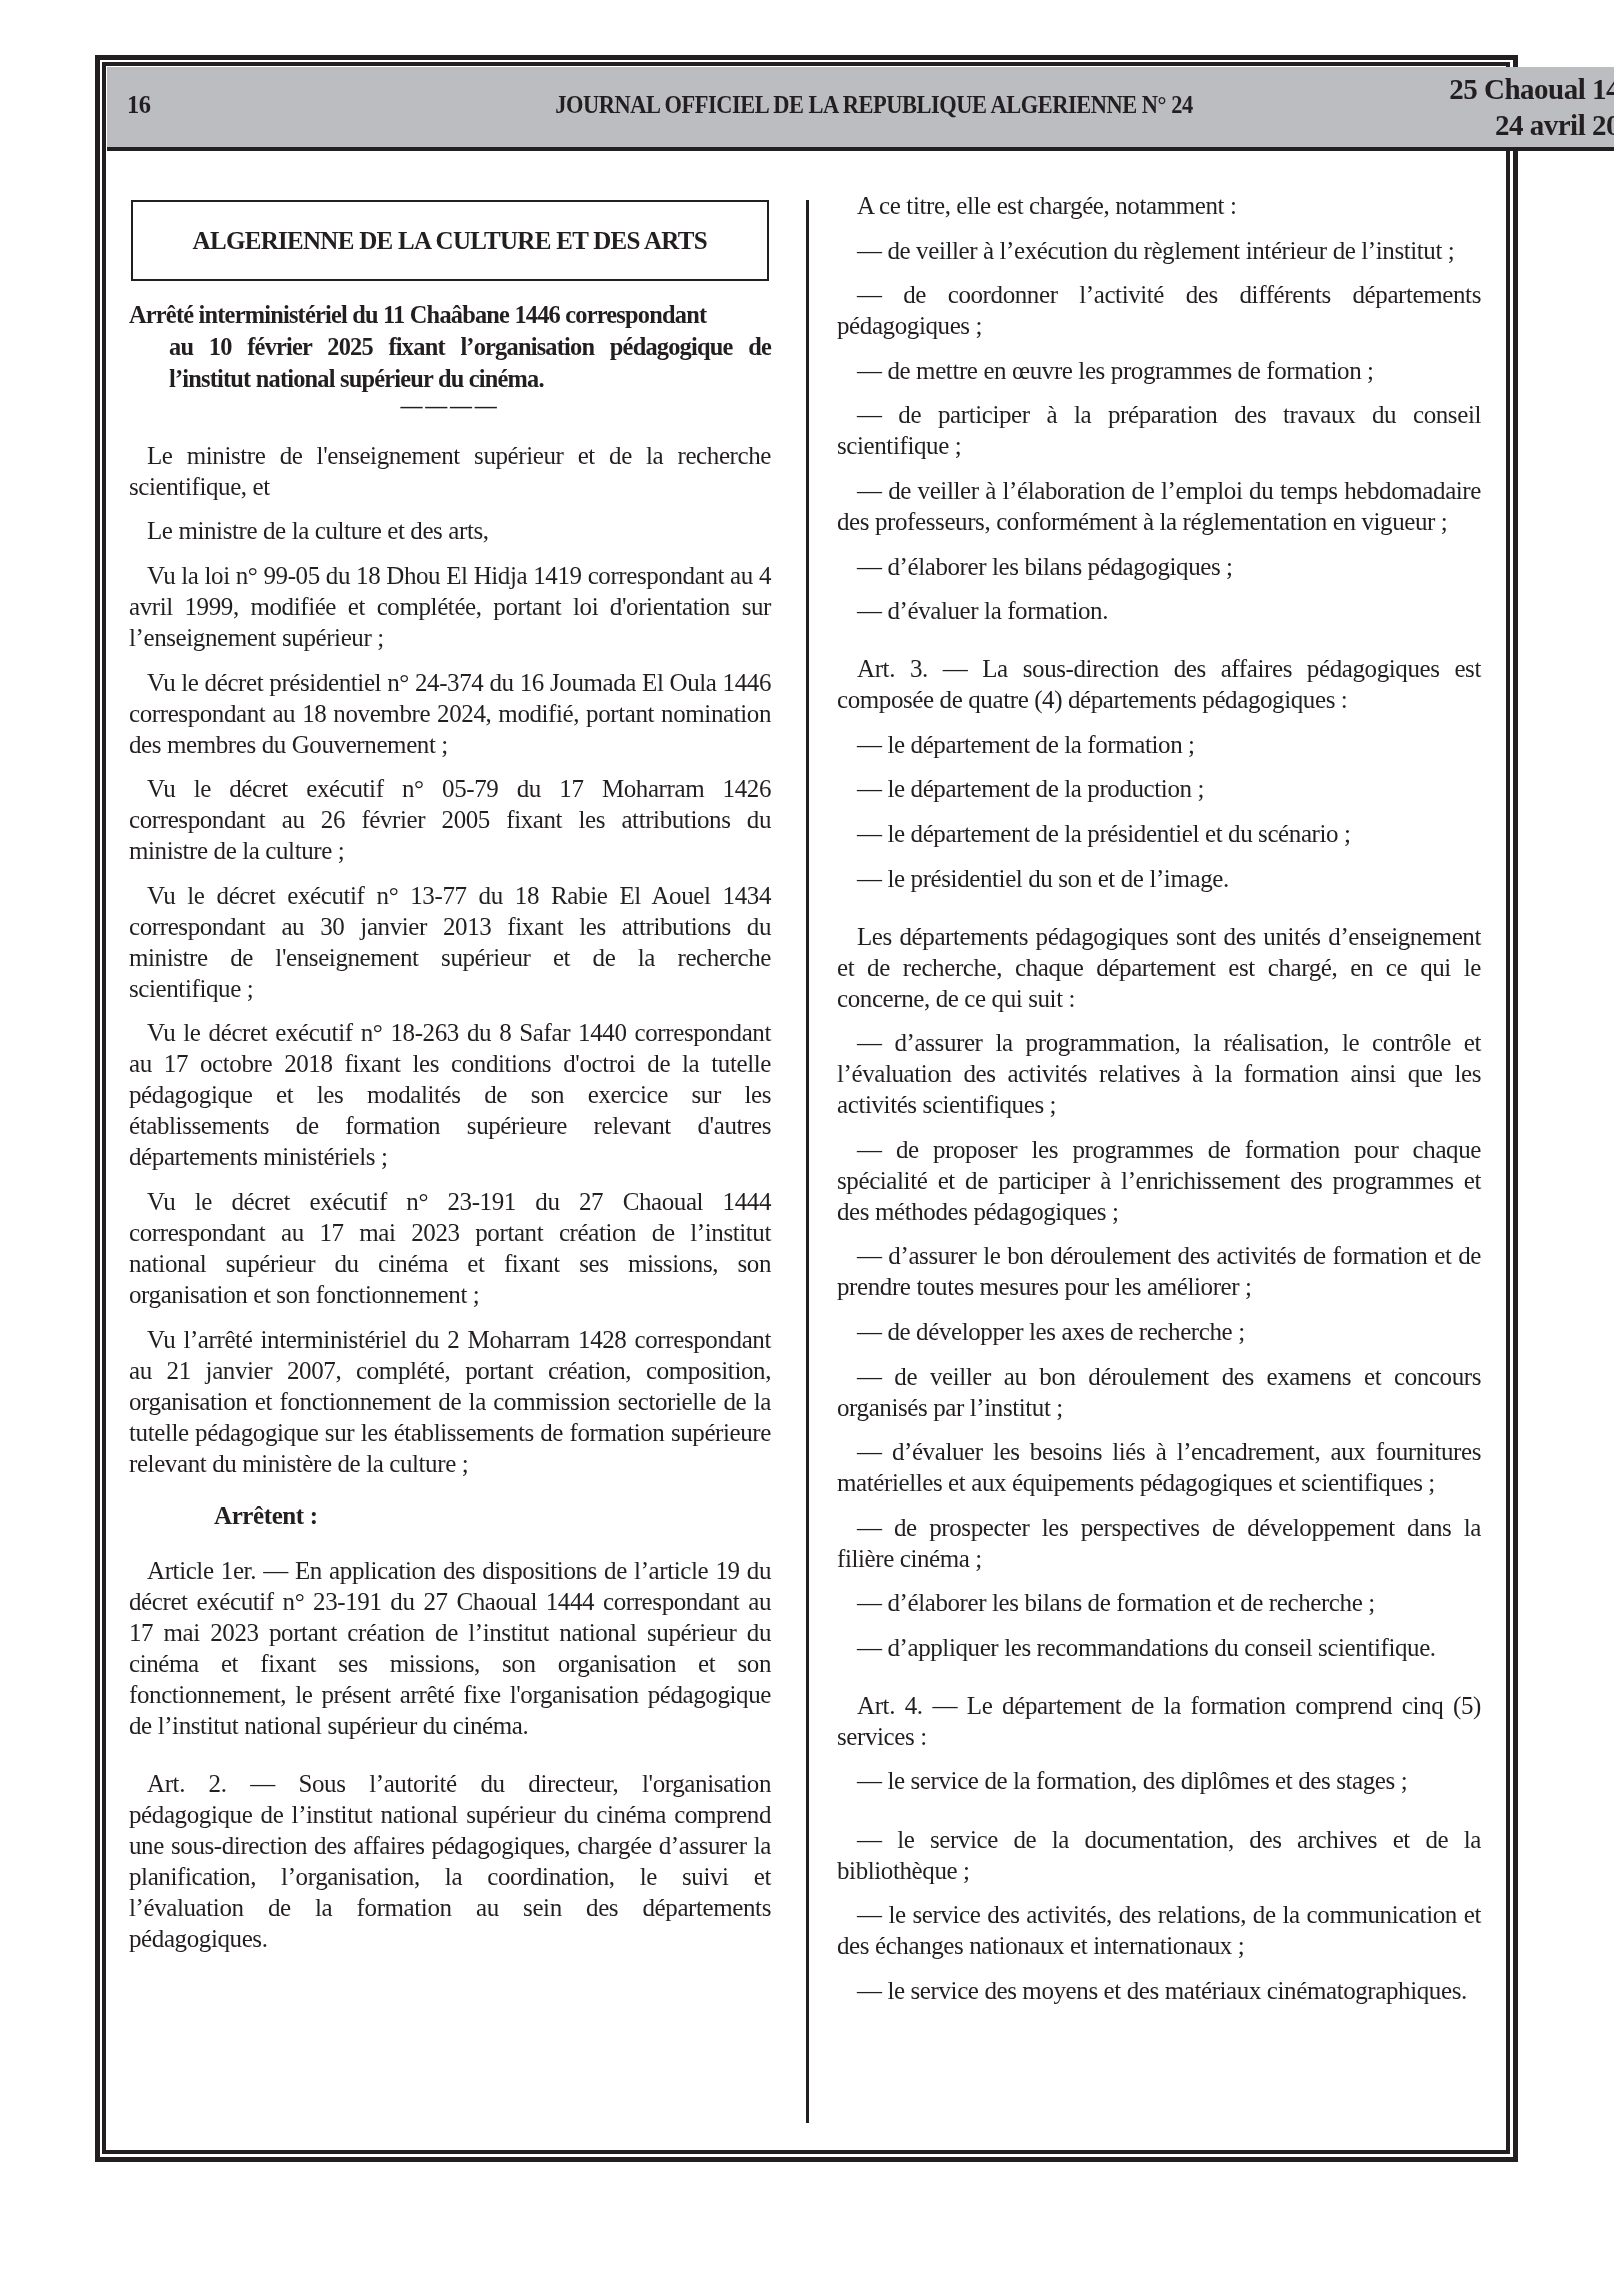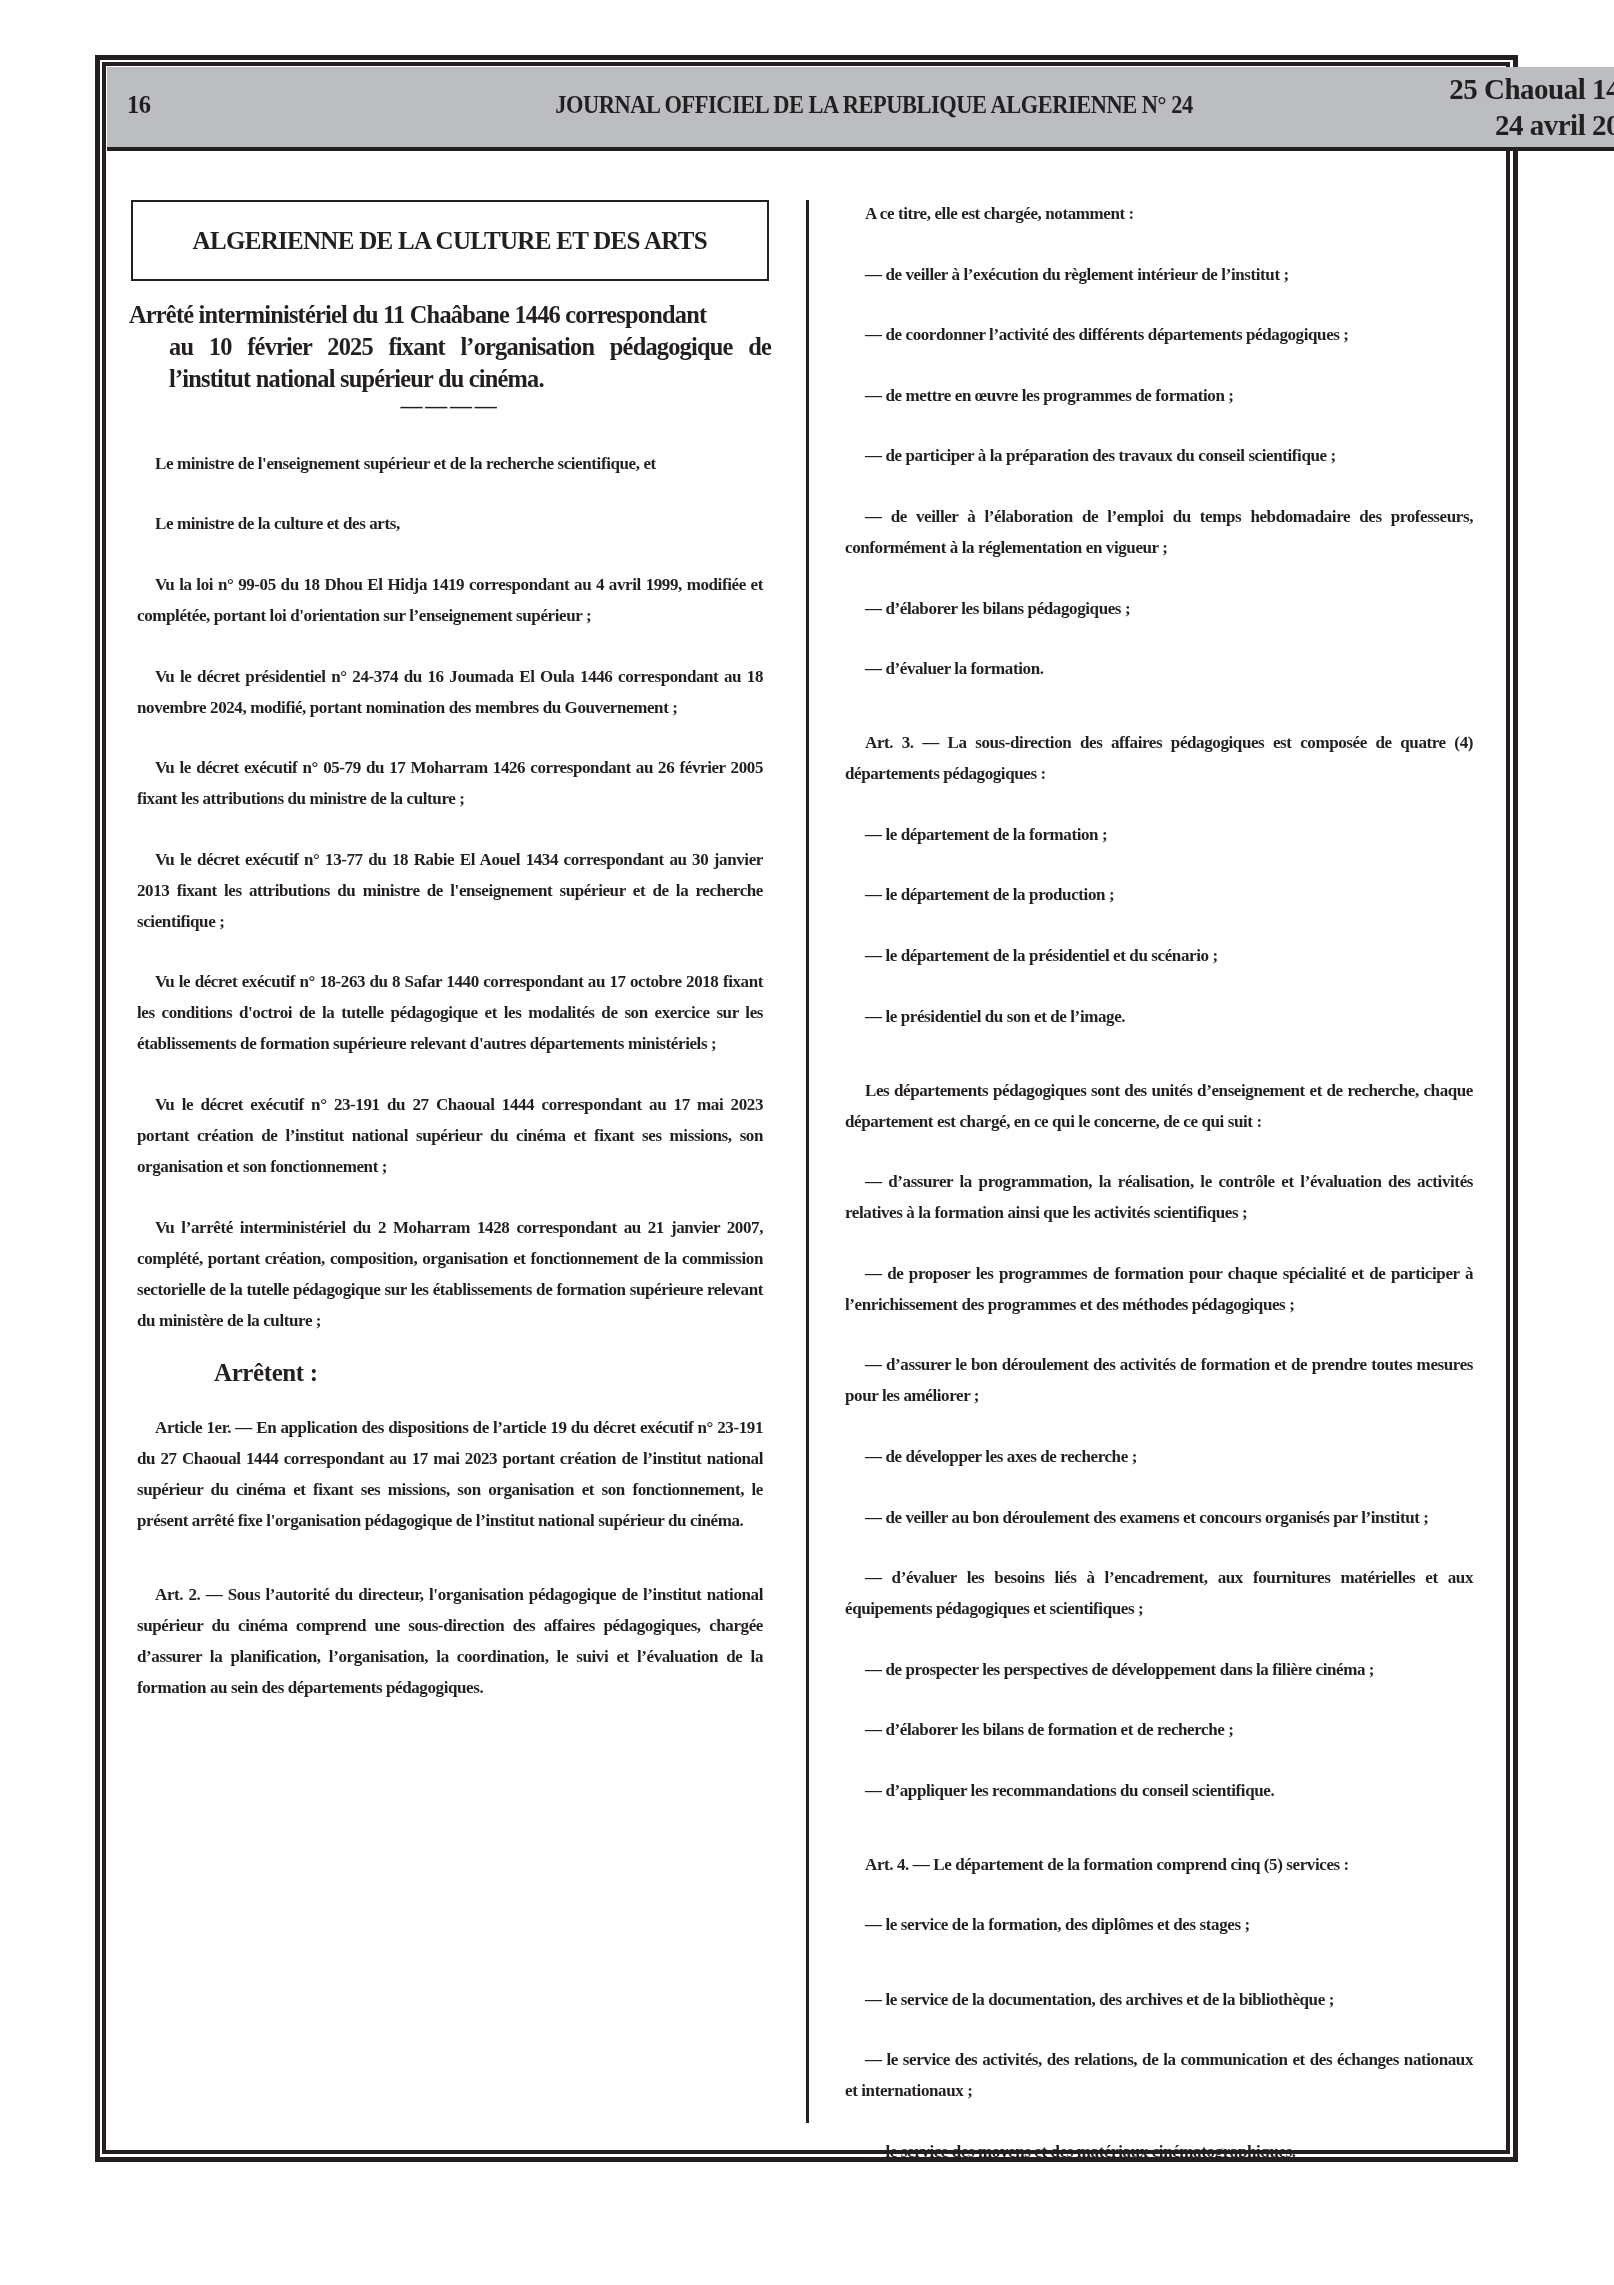--- a/index.html
+++ b/index.html
@@ -23,21 +23,21 @@
 
   .ministry-box { margin-top: 10px; margin-left: 1.8px; width: 638px; height: 81px; border: 2.7px solid #231f20;
                   box-sizing: border-box; display: flex; align-items: center; justify-content: center;
                   font-weight: bold; font-size: 25px; letter-spacing: -0.7px; }
   .decree-title { margin-top: 18px; font-weight: bold; font-size: 24.4px; line-height: 32px;
                   letter-spacing: -0.8px; text-align: justify; }
   .decree-title .t1 { display: block; }
   .decree-title .t2 { display: block; padding-left: 40px; }
   .dashes { text-align: center; font-weight: bold; font-size: 22px; line-height: 18px; margin-top: 1.8px; letter-spacing: 2.7px; }
 
-  p.para { margin: 8px; font-size: 17px; line-height: 31px; text-align: justify; text-indent: 18px; letter-spacing: -0.4px; font-weight: bold; }
+  p.para { margin: 0; font-size: 25px; line-height: 31px; text-align: justify; text-indent: 18px; letter-spacing: -0.4px; }
   .gap { height: 13.6px; }
   .gap-lg { height: 27px; }
   .arretent { font-weight: bold; font-size: 25px; margin: 23.5px 0 25px 85px; letter-spacing: -0.4px; }
   .col-right p.para { text-indent: 20px; }
 </style>
 </head>
 <body>
 
 <div class="outer-frame"></div>
 <div class="inner-frame"></div>

